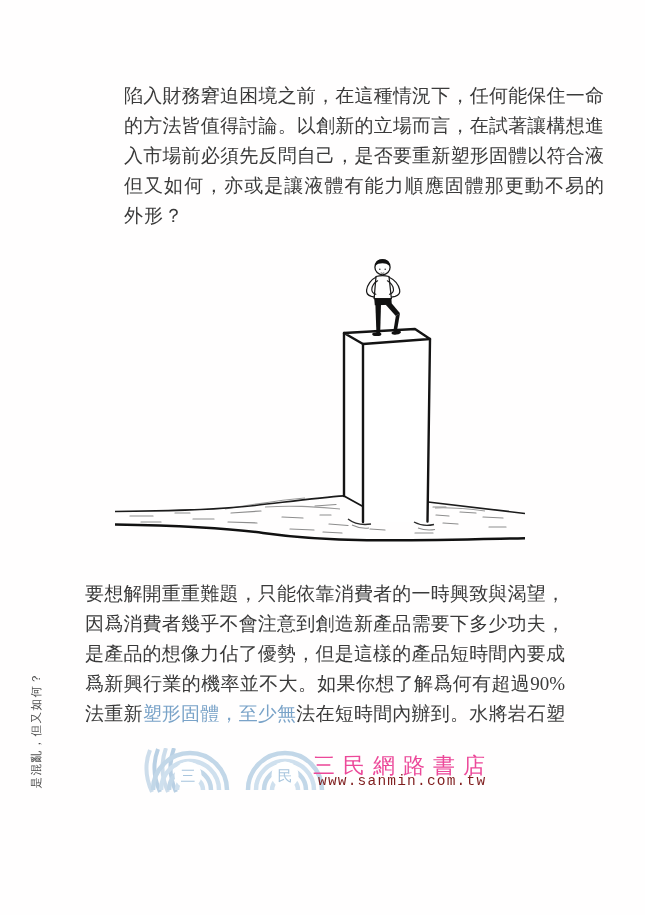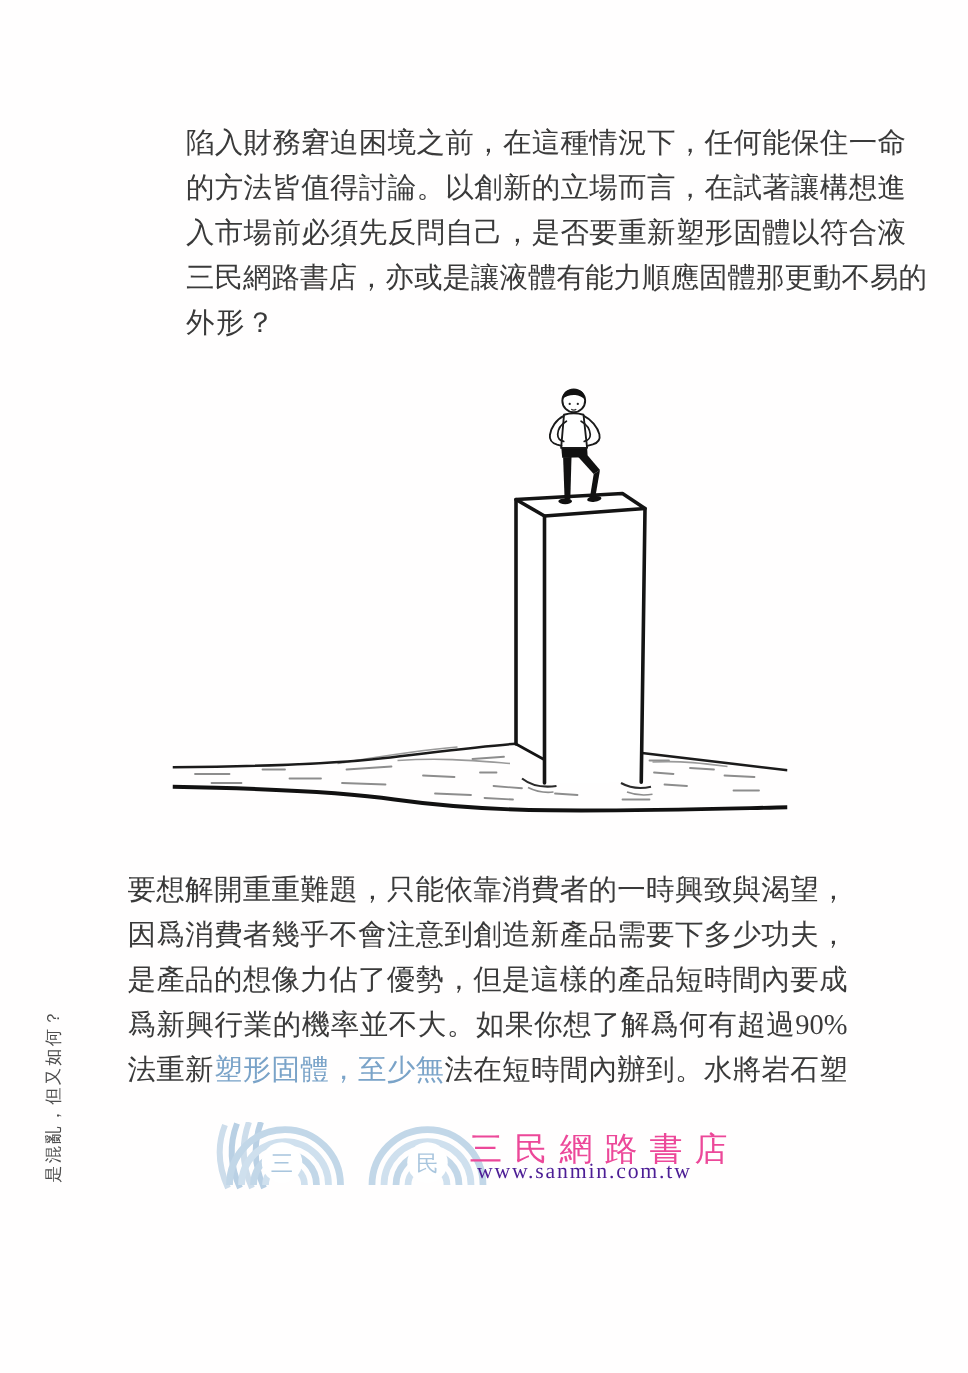--- a/index.html
+++ b/index.html
@@ -22,22 +22,22 @@
       font-size:11.5px;color:#4d4d4d;letter-spacing:1.5px;white-space:nowrap;}
 
   
   .illus{position:absolute;left:115px;top:245px;width:410px;height:305px;z-index:2;}
 
   
   .wm{position:absolute;z-index:1;}
   .wm-logo{left:140px;top:748px;width:200px;height:46px;}
   .wm-name{left:313px;top:751px;font-size:22px;letter-spacing:8px;color:#ec4899;
            font-family:Liberation Serif, serif;white-space:nowrap;}
-  .wm-url{left:318px;top:773px;font-size:14.5px;letter-spacing:1.2px;color:#4c1d95;
-          font-family:Liberation Serif, serif;white-space:nowrap;}
+  .wm-url{left:318px;top:773px;font-size:14.5px;letter-spacing:1.2px;color:#7f1d1d;
+          font-family:Liberation Mono, monospace;white-space:nowrap;}
 </style>
 </head>
 <body>
 
 <div class="page">
 
   <div class="side-label">是混亂，但又如何？</div>
 
   <svg class="wm wm-logo" viewBox="0 0 200 46" xmlns="http://www.w3.org/2000/svg">
     <g>
@@ -63,21 +63,21 @@
       <text x="145" y="32.5" font-size="15" text-anchor="middle" fill="#a9c6de">民</text>
     </g>
   </svg>
   <div class="wm wm-name">三民網路書店</div>
   <div class="wm wm-url">www.sanmin.com.tw</div>
 
   <div class="para para-top">
     <div class="line">陷入財務窘迫困境之前，在這種情況下，任何能保住一命</div>
     <div class="line">的方法皆值得討論。以創新的立場而言，在試著讓構想進</div>
     <div class="line">入市場前必須先反問自己，是否要重新塑形固體以符合液</div>
-    <div class="line">三民網路書店，亦或是讓液體有能力順應固體那更動不易的</div>
+    <div class="line">但又如何，亦或是讓液體有能力順應固體那更動不易的</div>
     <div class="line short">外形？</div>
   </div>
 
   <svg class="illus" viewBox="0 0 410 305" xmlns="http://www.w3.org/2000/svg">
     <g>
 
       <g stroke="#8d8d8d" stroke-width="1.2" stroke-linecap="round">
         <line x1="15" y1="271" x2="38" y2="271"></line>
         <line x1="26" y1="277" x2="46" y2="277"></line>
         <line x1="60" y1="268" x2="75" y2="268"></line>

